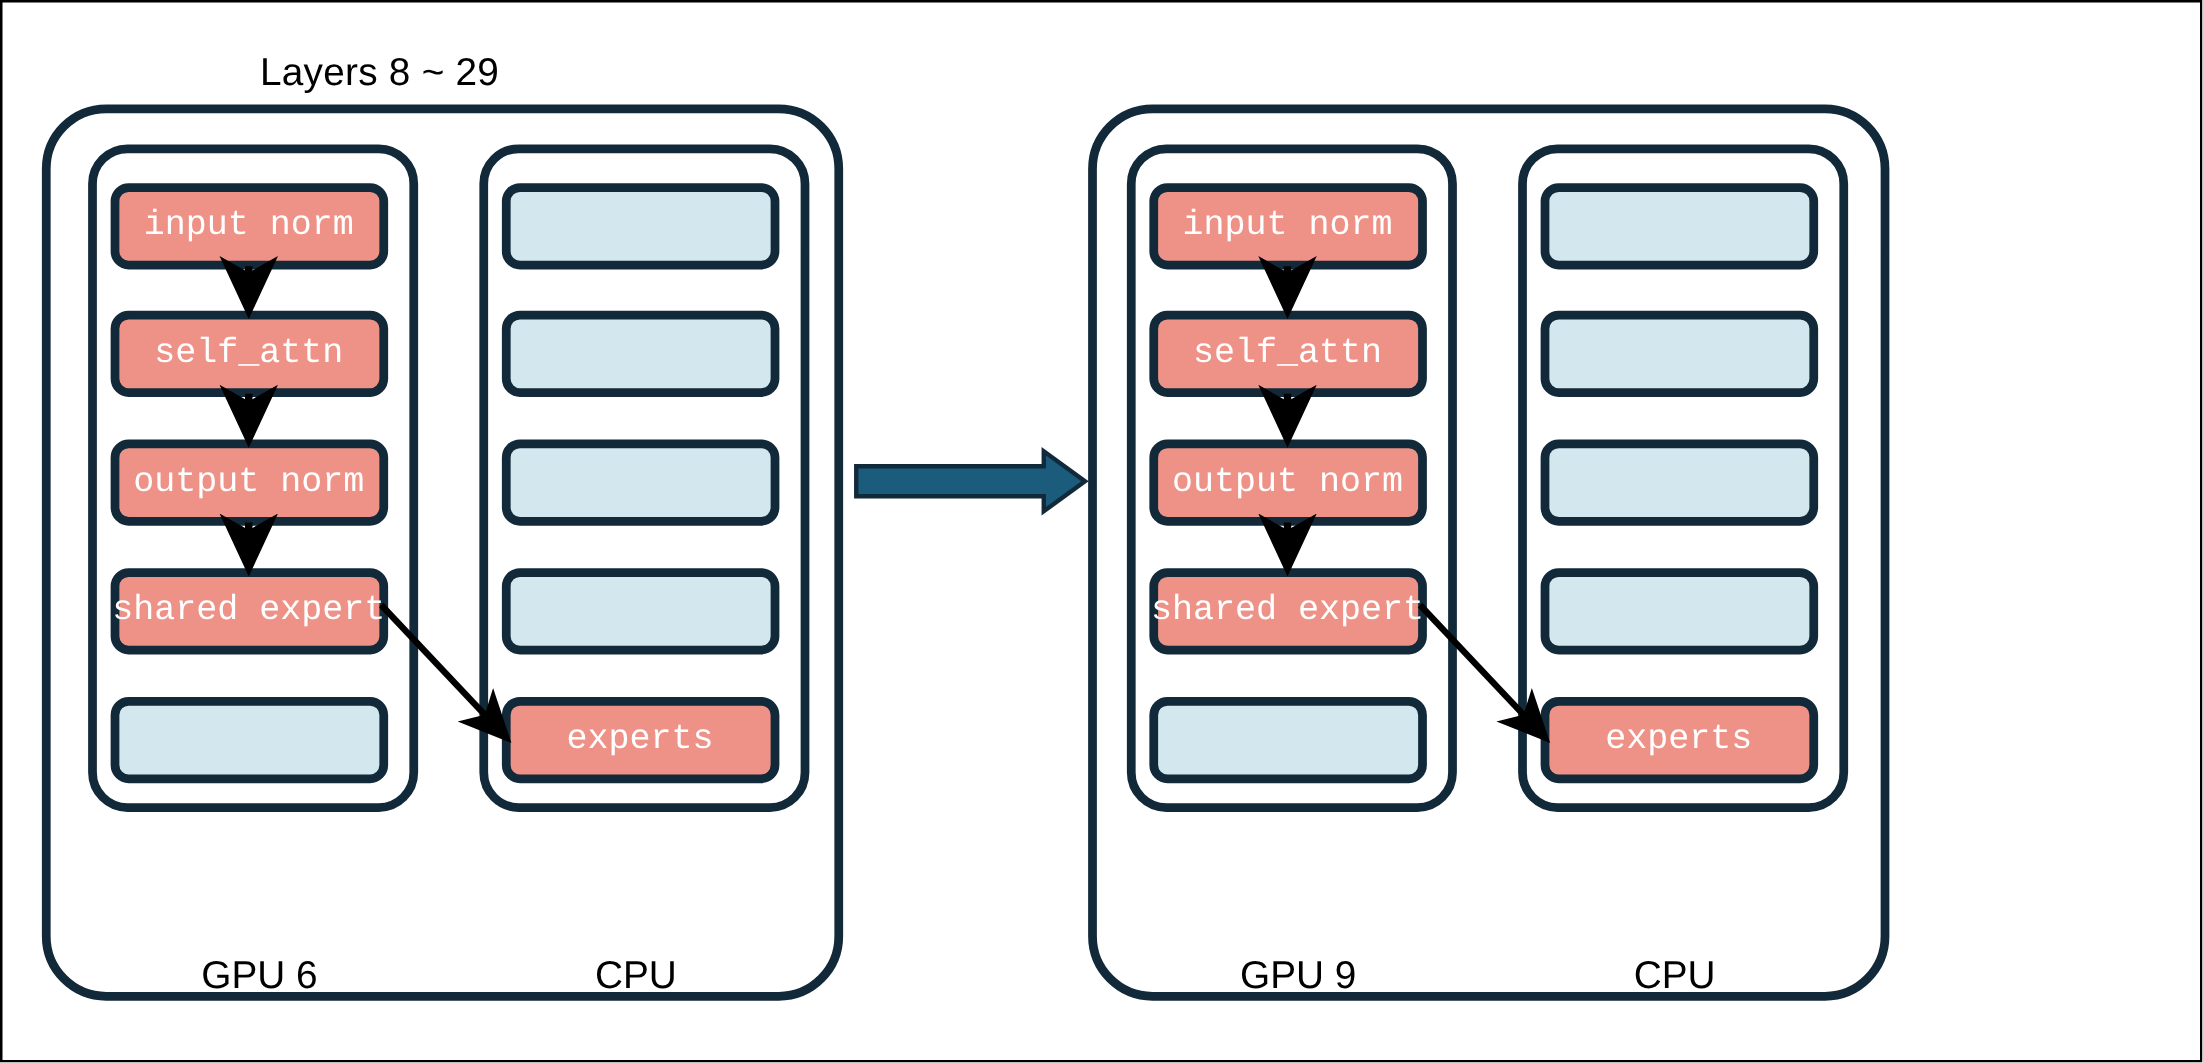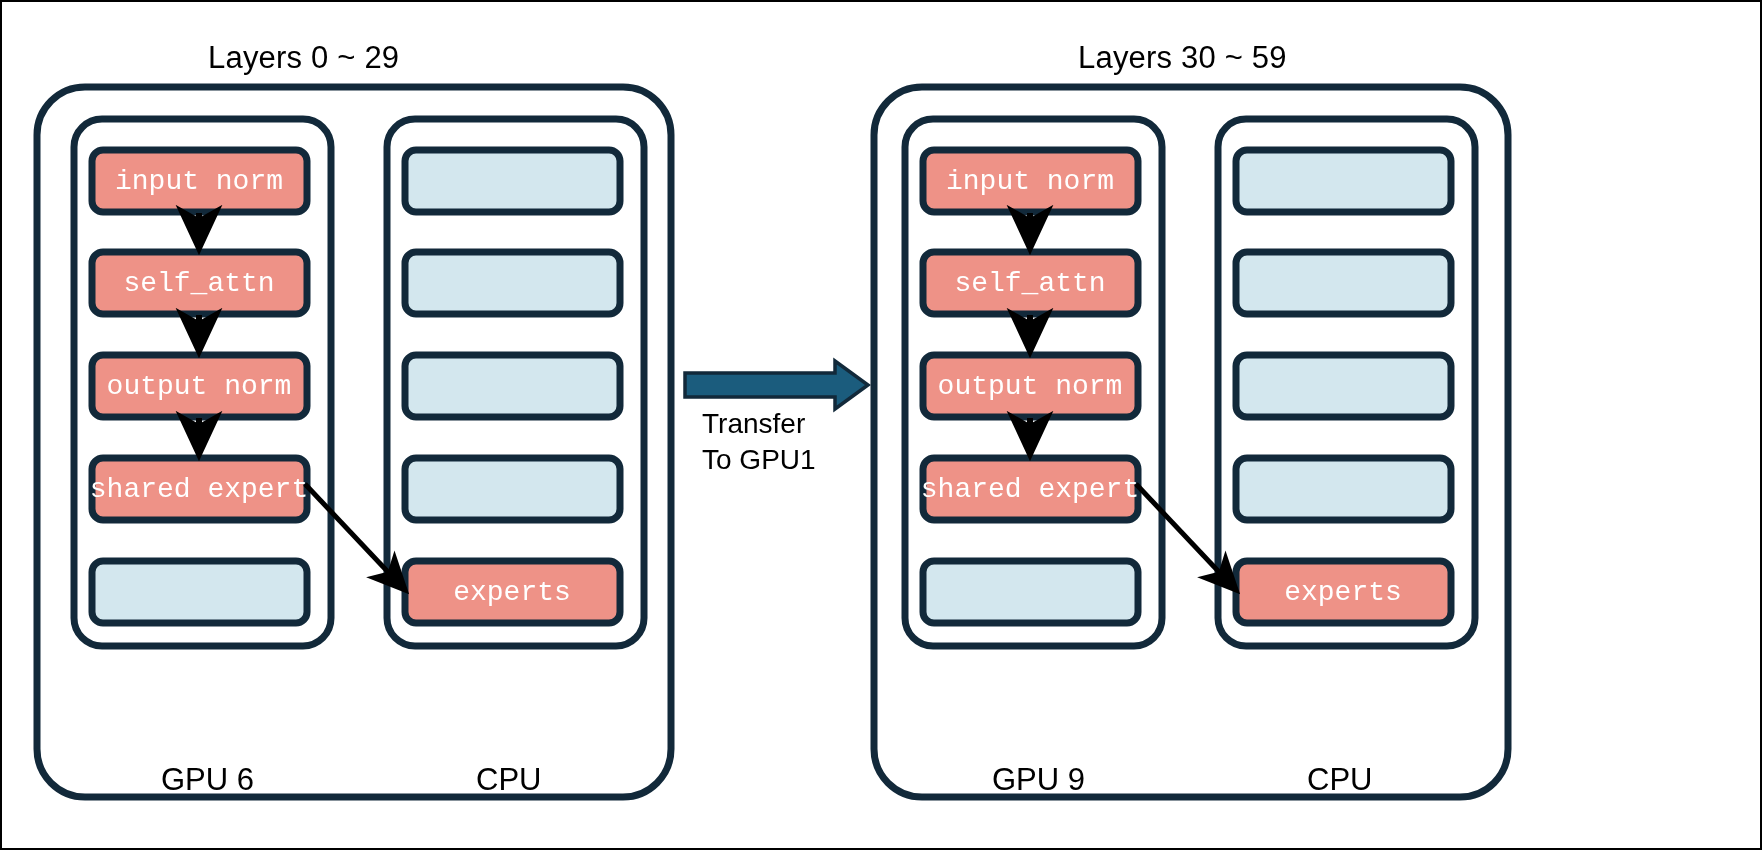--- a/index.html
+++ b/index.html
@@ -121,36 +121,33 @@
       <rect x="1234" y="559" width="215" height="62" rx="11" ry="11" fill="#EE9287" stroke="#12293A" stroke-width="7"></rect>
 
       <line x1="1028" y1="211" x2="1028" y2="246" stroke="#000000" stroke-width="6" marker-end="url(#thinArrow)"></line>
       <line x1="1028" y1="313" x2="1028" y2="349" stroke="#000000" stroke-width="6" marker-end="url(#thinArrow)"></line>
       <line x1="1028" y1="416" x2="1028" y2="452" stroke="#000000" stroke-width="6" marker-end="url(#thinArrow)"></line>
 
       <line x1="1134" y1="482" x2="1234" y2="588" stroke="#000000" stroke-width="5" marker-end="url(#thinArrow)"></line>
     </g>
   </svg>
 
-  <div class="grp-title" style="left:206px; top:38px;">Layers 0 ~ 29</div>
-  <div class="grp-title" style="left:1076px; top:38px;">Layers 30 ~ 59</div>
+  <div class="grp-title" style="left:206px; top:38px;">Layers 8 ~ 29</div>
 
   <div class="node-label" style="left:197px; top:179px;">input norm</div>
   <div class="node-label" style="left:197px; top:281px;">self_attn</div>
   <div class="node-label" style="left:197px; top:384px;">output norm</div>
   <div class="node-label" style="left:197px; top:487px;">shared expert</div>
   <div class="node-label" style="left:510px; top:590px;">experts</div>
 
   <div class="node-label" style="left:1028px; top:179px;">input norm</div>
   <div class="node-label" style="left:1028px; top:281px;">self_attn</div>
   <div class="node-label" style="left:1028px; top:384px;">output norm</div>
   <div class="node-label" style="left:1028px; top:487px;">shared expert</div>
   <div class="node-label" style="left:1341px; top:590px;">experts</div>
 
-  <div class="transfer-label" style="left:700px; top:404px;">Transfer
-To GPU1</div>
 
   <div class="col-caption" style="left:159px; top:760px;">GPU 6</div>
   <div class="col-caption" style="left:474px; top:760px;">CPU</div>
   <div class="col-caption" style="left:990px; top:760px;">GPU 9</div>
   <div class="col-caption" style="left:1305px; top:760px;">CPU</div>
 
 </div>
 
 </body></html>

